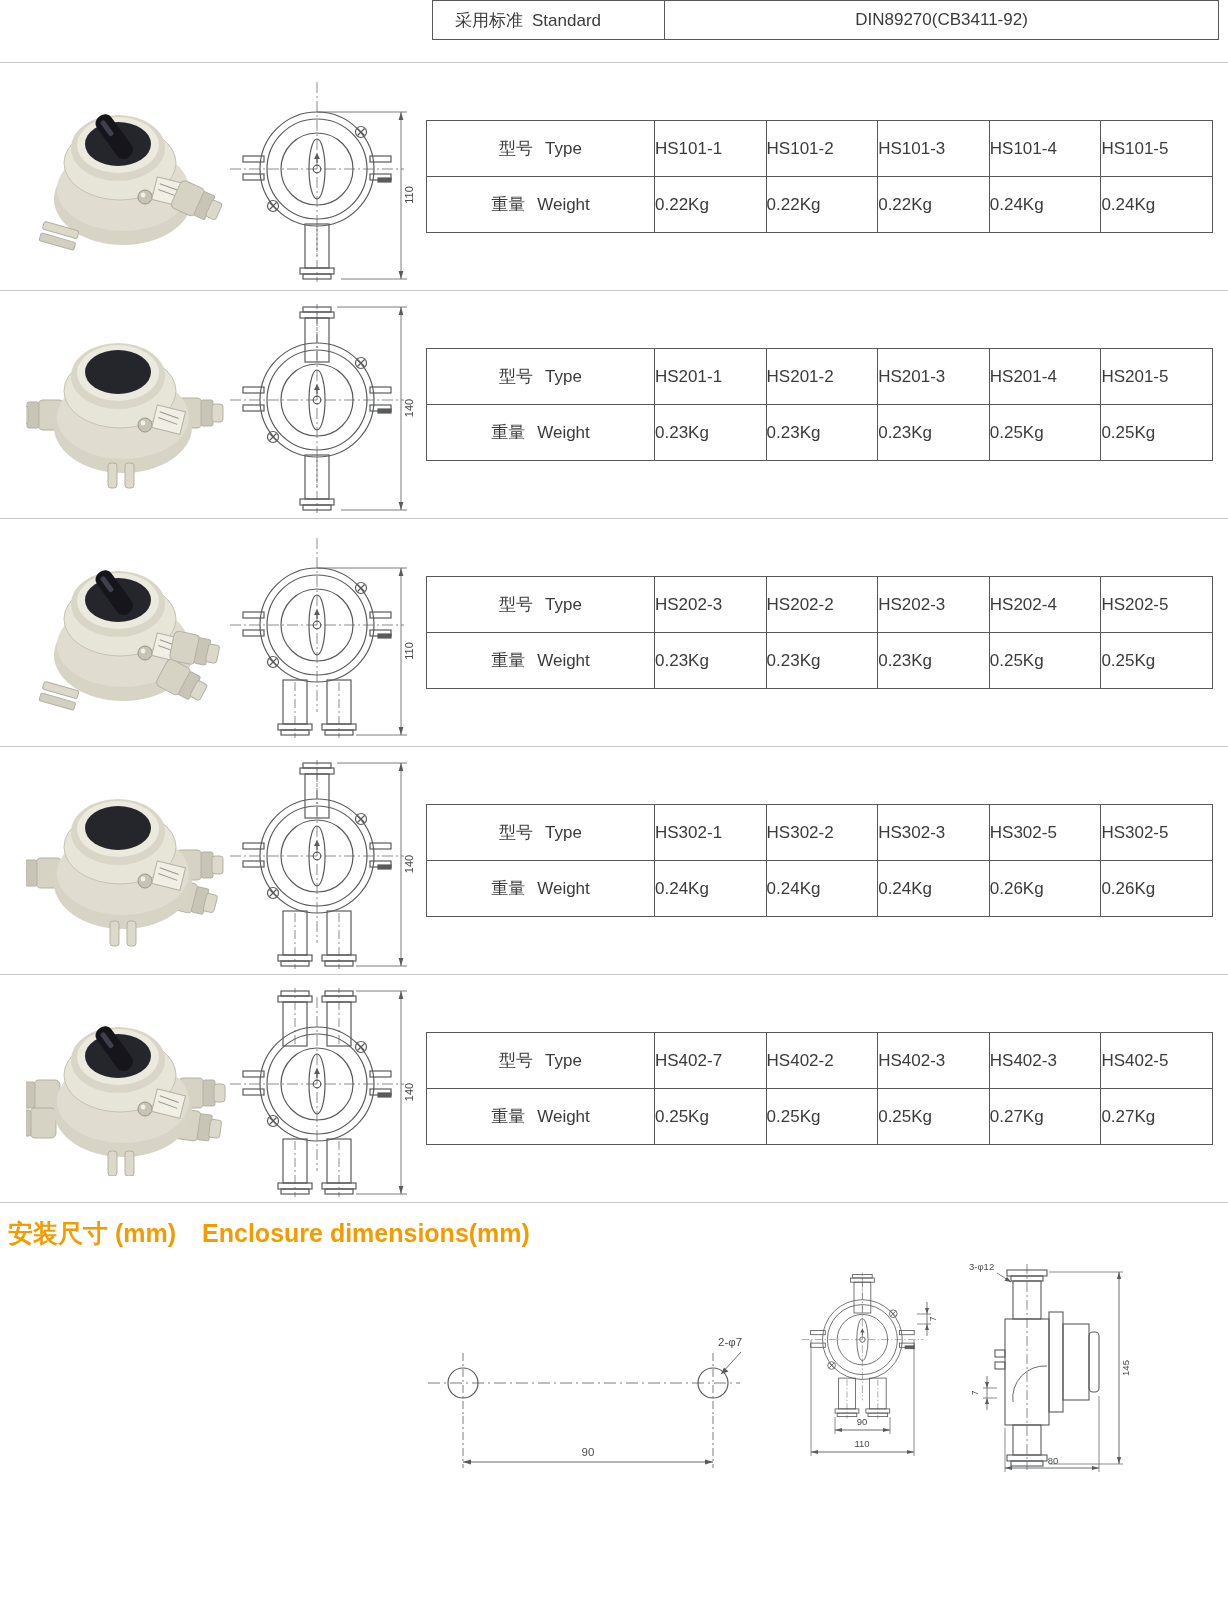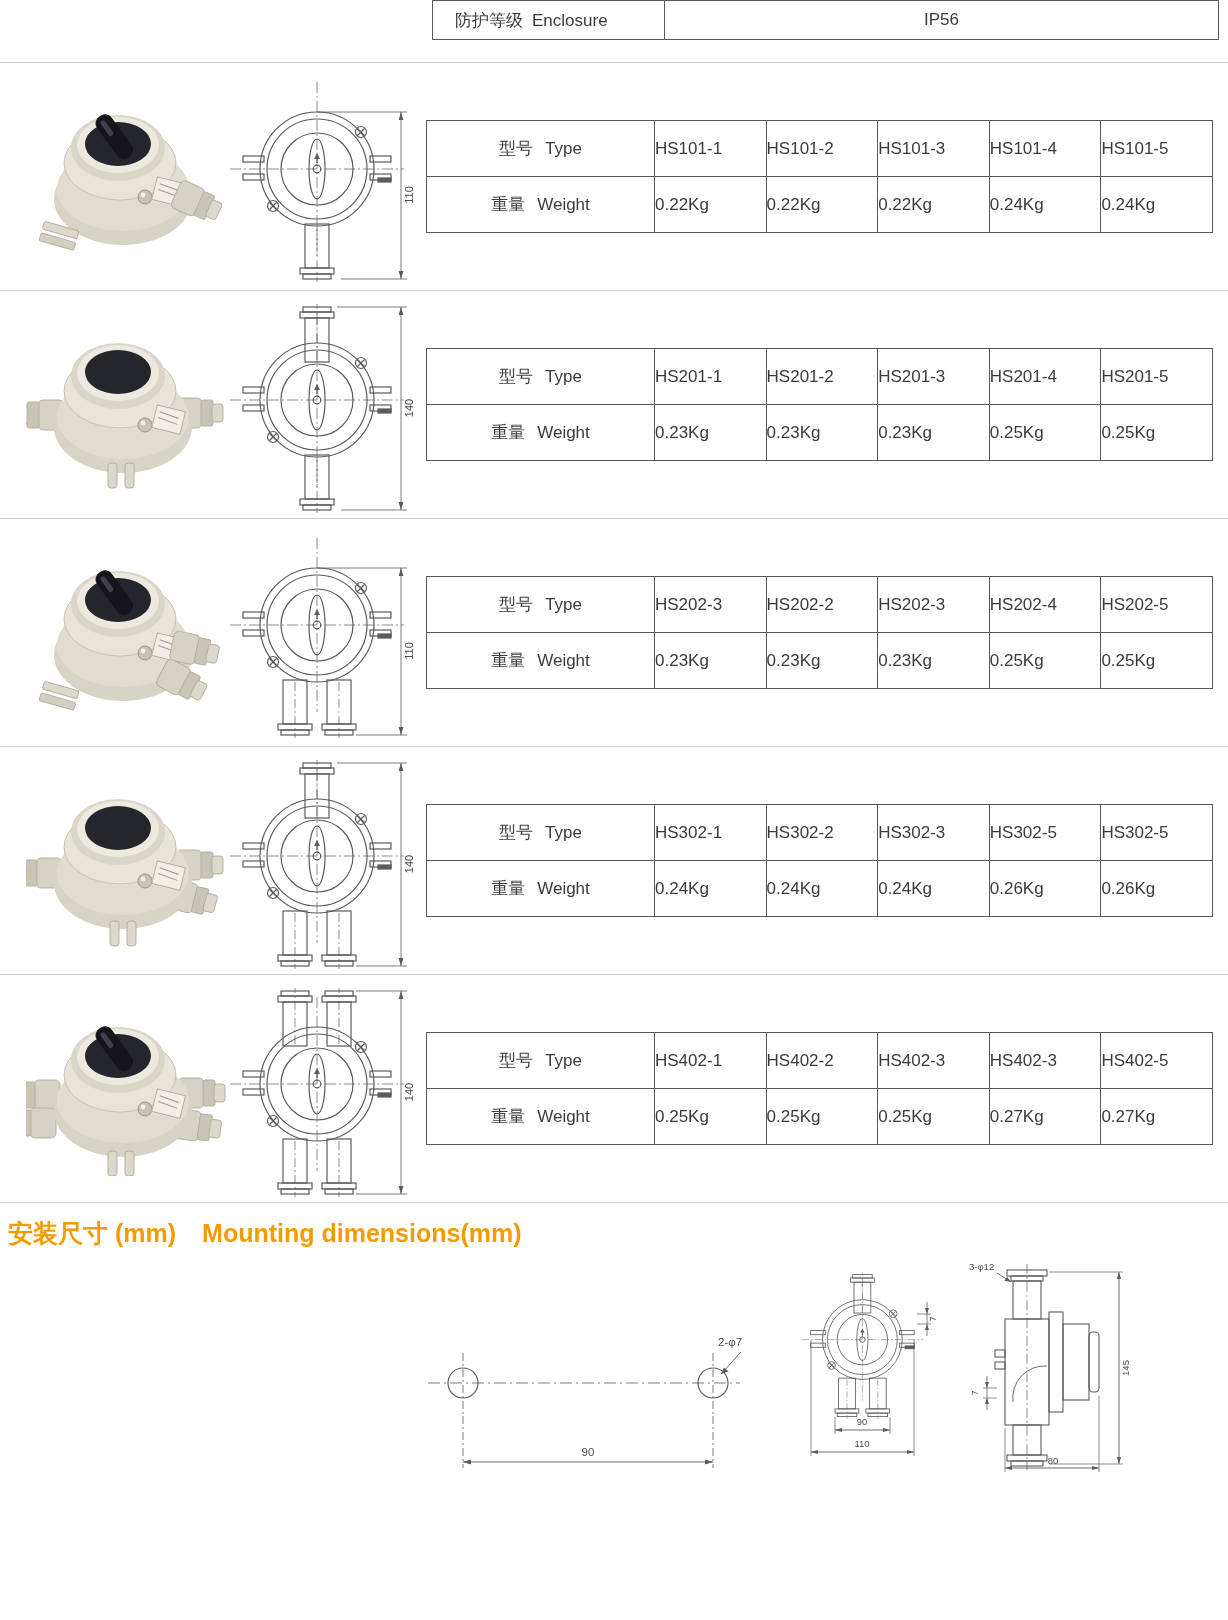--- a/index.html
+++ b/index.html
@@ -148,23 +148,23 @@
   <table class="ttable">
     <colgroup>
         <col style="width:232px">
         <col style="width:106px">
         <col style="width:106px">
         <col style="width:106px">
         <col style="width:118px">
         <col style="width:118px">
       </colgroup>
     <tbody>
-    <tr>
-      <td class="lab"><span>防护等级</span><span class="lab-en">Enclosure</span></td>
-      <td colspan="5">IP56</td>
+        <tr>
+      <td class="lab"><span>采用标准</span><span class="lab-en">Standard</span></td>
+      <td colspan="5">DIN89270(CB3411-92)</td>
     </tr>
   </tbody>
     </table>
 
   <hr class="sep sep-top">
 
   <div class="prod">
     <div class="photo-box">
       <svg width="200" height="175" viewBox="0 0 200 175">
         <use href="#ph-base"></use>
@@ -475,21 +475,21 @@
             <col style="width:228px">
             <col style="width:111.6px">
             <col style="width:111.6px">
             <col style="width:111.6px">
             <col style="width:111.6px">
             <col style="width:111.6px">
           </colgroup>
         <tbody>
             <tr>
           <td class="plab"><span>型号</span><span class="lab-en">Type</span></td>
-          <td>HS402-1</td>
+          <td>HS402-7</td>
           <td>HS402-2</td>
           <td>HS402-3</td>
           <td>HS402-3</td>
           <td>HS402-5</td>
         </tr>
         <tr>
           <td class="plab"><span>重量</span><span class="lab-en">Weight</span></td>
           <td>0.25Kg</td>
           <td>0.25Kg</td>
           <td>0.25Kg</td>
@@ -497,21 +497,21 @@
           <td>0.27Kg</td>
         </tr>
       </tbody>
         </table>
     </div>
   </div>
 
   <hr class="sep">
 
   <div class="mount-head">
-    <span class="zh">安装尺寸 (mm)</span><span class="en">Mounting dimensions(mm)</span>
+    <span class="zh">安装尺寸 (mm)</span><span class="en">Enclosure dimensions(mm)</span>
   </div>
 
   <div class="mount-row">
 
     <svg class="m-holes" width="335" height="150" viewBox="0 0 335 150">
       <line x1="10" y1="55" x2="322" y2="55" stroke="#5A5B5D" stroke-width="0.8" stroke-dasharray="12 4 2 4"></line>
       <line x1="45" y1="25" x2="45" y2="88" stroke="#5A5B5D" stroke-width="0.8" stroke-dasharray="8 3 2 3"></line>
       <line x1="295" y1="25" x2="295" y2="88" stroke="#5A5B5D" stroke-width="0.8" stroke-dasharray="8 3 2 3"></line>
       <circle cx="45" cy="55" r="15" fill="none" stroke="#5A5B5D" stroke-width="1.2"></circle>
       <circle cx="295" cy="55" r="15" fill="none" stroke="#5A5B5D" stroke-width="1.2"></circle>

